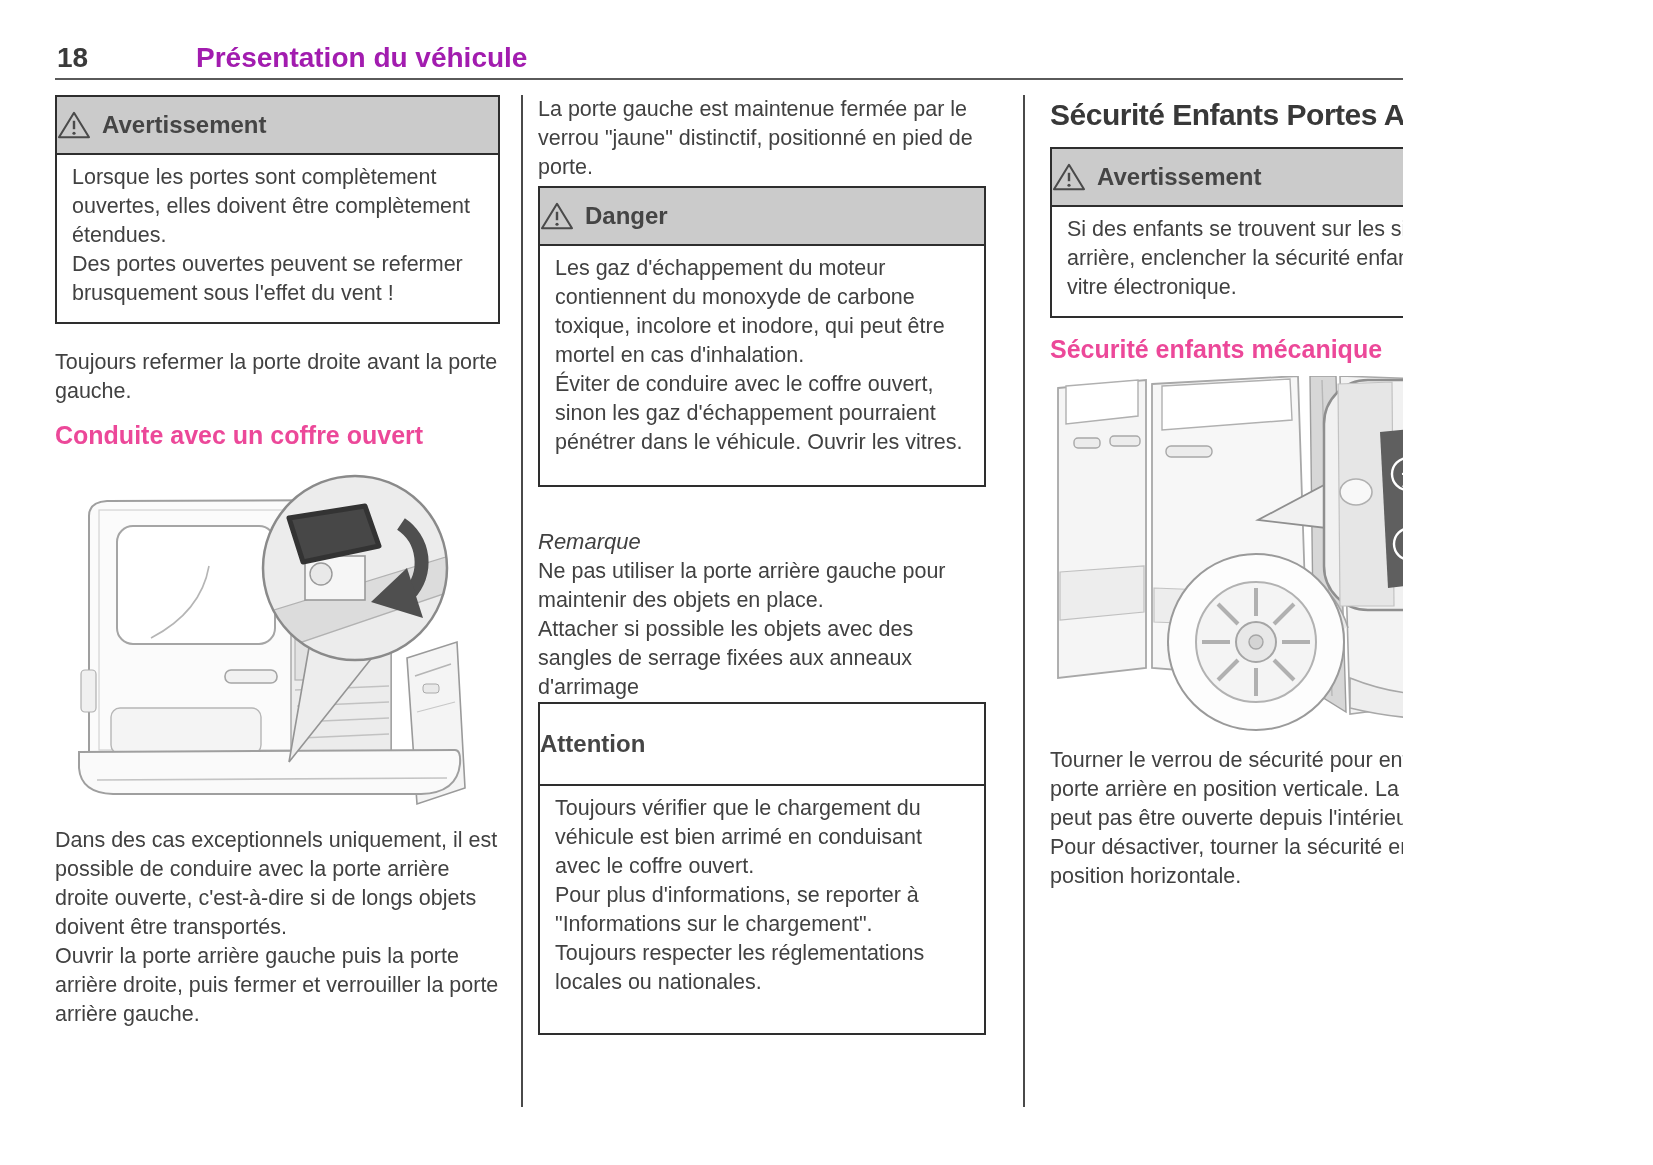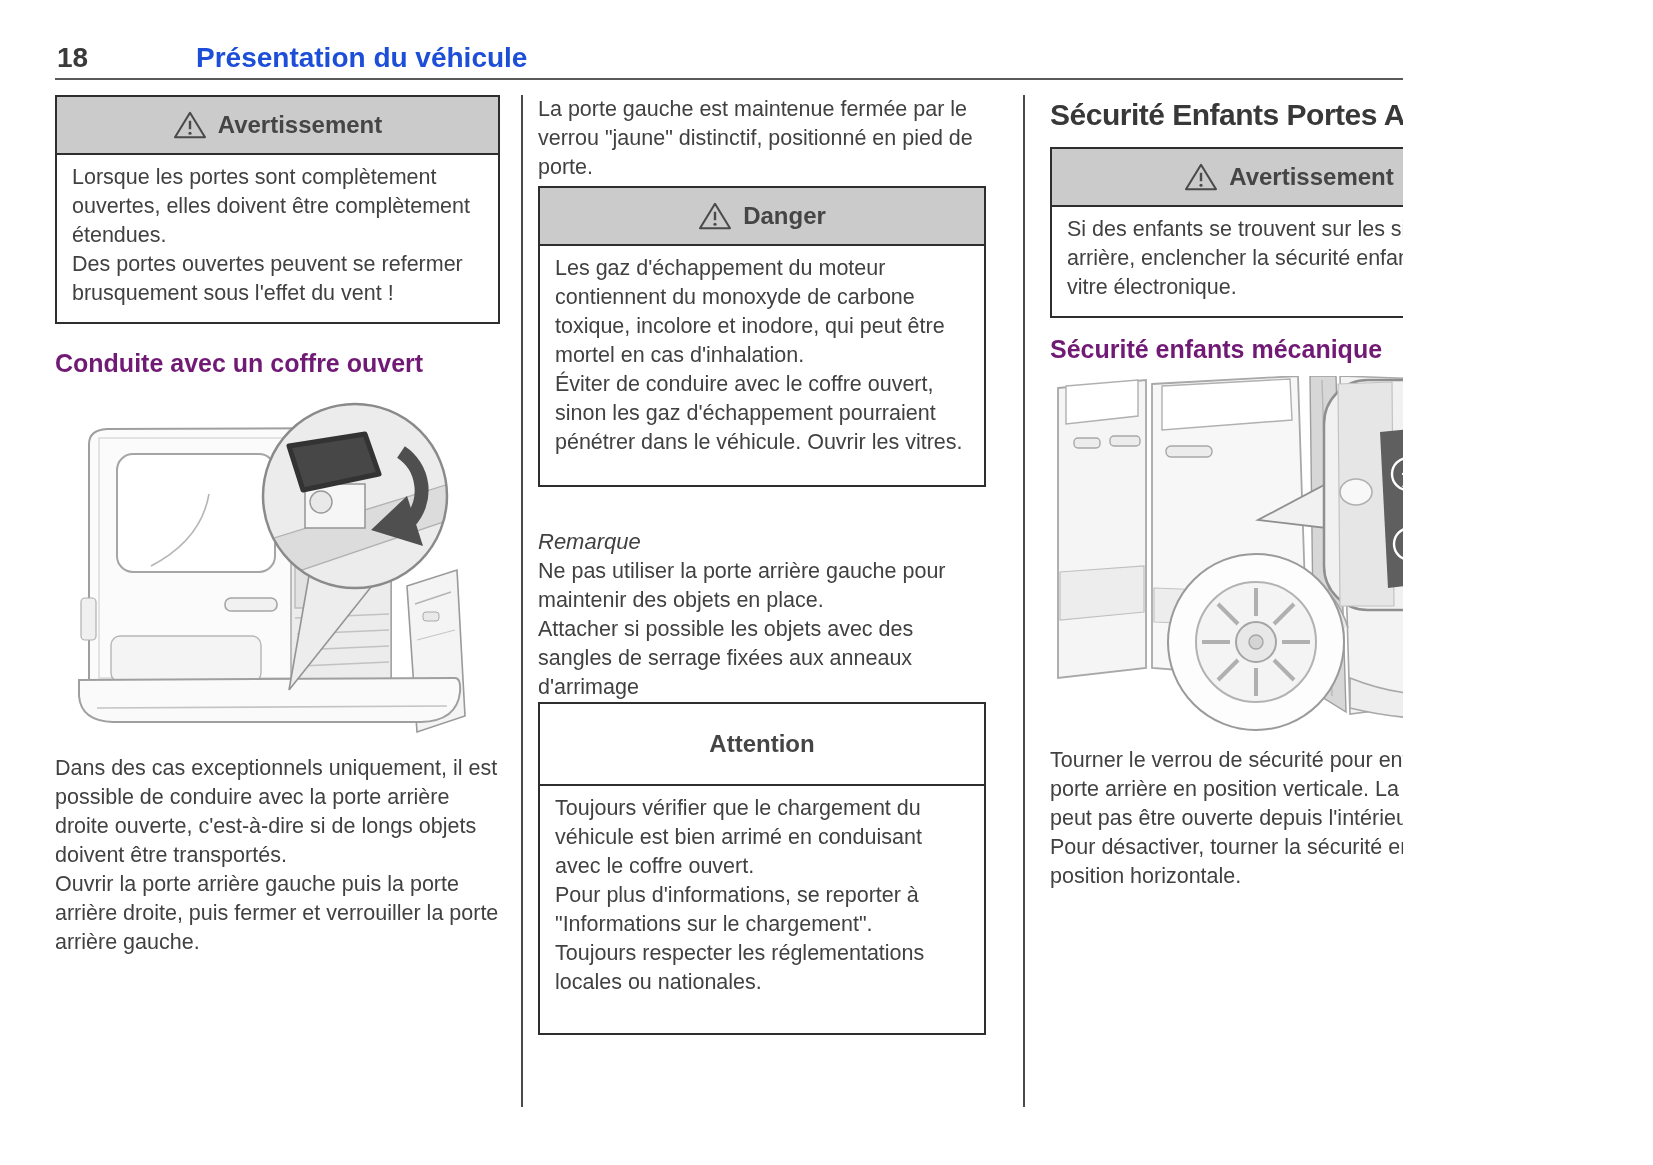--- a/index.html
+++ b/index.html
@@ -2,40 +2,40 @@
 <html><head>
 <meta charset="utf-8">
 <style>
   html,body{margin:0;padding:0;background:#ffffff;}
   .page{
     position:relative;width:1403px;height:1165px;background:#ffffff;overflow:hidden;
     font-family:"Liberation Sans",sans-serif;color:#414141;
   }
   
   .page-num{position:absolute;left:57px;top:42px;font-size:28px;font-weight:bold;color:#3a3a3a;}
-  .page-title{position:absolute;left:196px;top:42px;font-size:28px;font-weight:bold;color:#1d4ed8;}
+  .page-title{position:absolute;left:196px;top:42px;font-size:28px;font-weight:bold;color:#a21caf;}
   .header-rule{position:absolute;left:55px;top:78px;width:1377px;height:2px;background:#5a5a5a;}
   
   .divider{position:absolute;top:95px;height:1012px;width:2px;background:#4a4a4a;}
   .divider.d1{left:521px;}
   .divider.d2{left:1023px;}
   
   .col{position:absolute;top:95px;}
   .col1{left:55px;width:445px;}
   .col2{left:538px;width:448px;}
   .col3{left:1050px;width:478px;}
   
   .body-text{font-size:21.5px;line-height:29px;white-space:pre-line;}
   .note-heading{font-size:22px;line-height:30px;font-style:italic;}
-  .sec-heading{font-size:25px;font-weight:bold;color:#701a75;margin:0 0 12px 0;line-height:30px;}
+  .sec-heading{font-size:25px;font-weight:bold;color:#ec4899;margin:0 0 12px 0;line-height:30px;}
   .big-heading{font-size:30px;font-weight:bold;color:#383838;margin:2px 0 14px 0;letter-spacing:-0.5px;line-height:36px;}
   
   .box{border:2px solid #2e2e2e;background:#ffffff;}
   .box-header{
-    display:flex;align-items:center;justify-content:center;gap:11px;
+    display:flex;align-items:center;gap:11px;
     font-size:24px;font-weight:bold;color:#454545;padding:13px 0;
   }
   .box-header.gray{background:#cbcbcb;border-bottom:2px solid #2e2e2e;}
   .box-header.white{background:#ffffff;border-bottom:2px solid #2e2e2e;padding:26px 0;}
   .box-body{padding:8px 14px 14px 15px;}
   .box-body.pad-lg{padding-bottom:28px;}
   .box-body.pad-xl{padding-bottom:36px;}
   .warn-icon{flex:0 0 auto;display:block;}
   
   .mb-24{margin-bottom:24px;}
@@ -65,20 +65,21 @@
           <path d="M18 3 L34 29 H2 Z" fill="none" stroke="#4a4a4a" stroke-width="2.2" stroke-linejoin="round"></path>
           <line x1="18" y1="11.5" x2="18" y2="20.5" stroke="#4a4a4a" stroke-width="2.6"></line>
           <circle cx="18" cy="24.8" r="1.7" fill="#4a4a4a"></circle>
         </svg>
         <span>Avertissement</span>
       </div>
       <div class="box-body body-text">Lorsque les portes sont complètement ouvertes, elles doivent être complètement étendues.
 Des portes ouvertes peuvent se refermer brusquement sous l'effet du vent !</div>
     </div>
 
+    <div class="body-text mb-14">Toujours refermer la porte droite avant la porte gauche.</div>
 
     <h2 class="sec-heading">Conduite avec un coffre ouvert</h2>
 
     <svg class="figure" width="436" height="352" viewBox="0 0 436 352">
 
       <g>
         <polygon points="352,196 402,180 410,326 362,342" fill="#f4f4f4" stroke="#9a9a9a" stroke-width="1.6"></polygon>
         <line x1="360" y1="214" x2="396" y2="202" stroke="#b5b5b5" stroke-width="1.4"></line>
         <line x1="362" y1="250" x2="400" y2="240" stroke="#c7c7c7" stroke-width="1.2"></line>
         <rect x="368" y="222" width="16" height="9" rx="3" fill="#e9e9e9" stroke="#aaaaaa"></rect>

